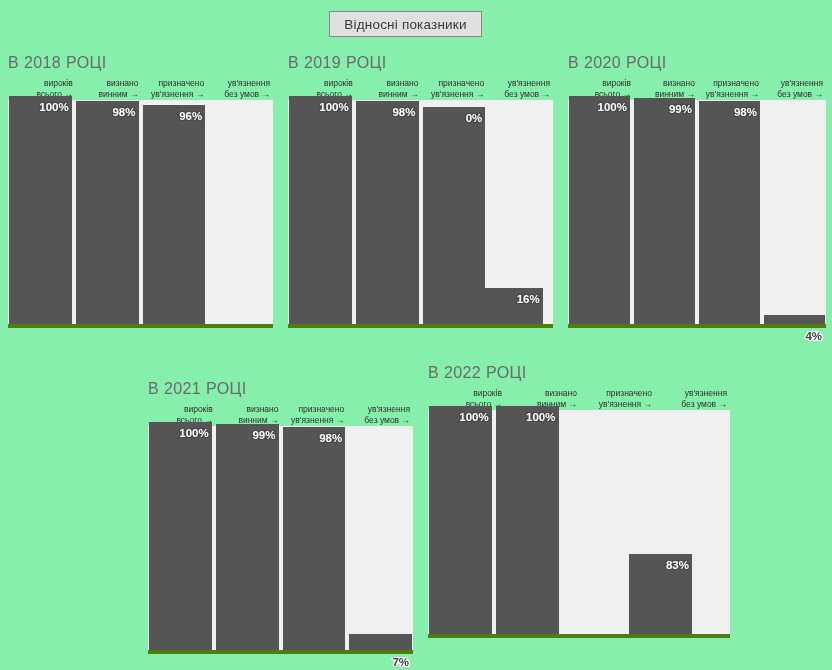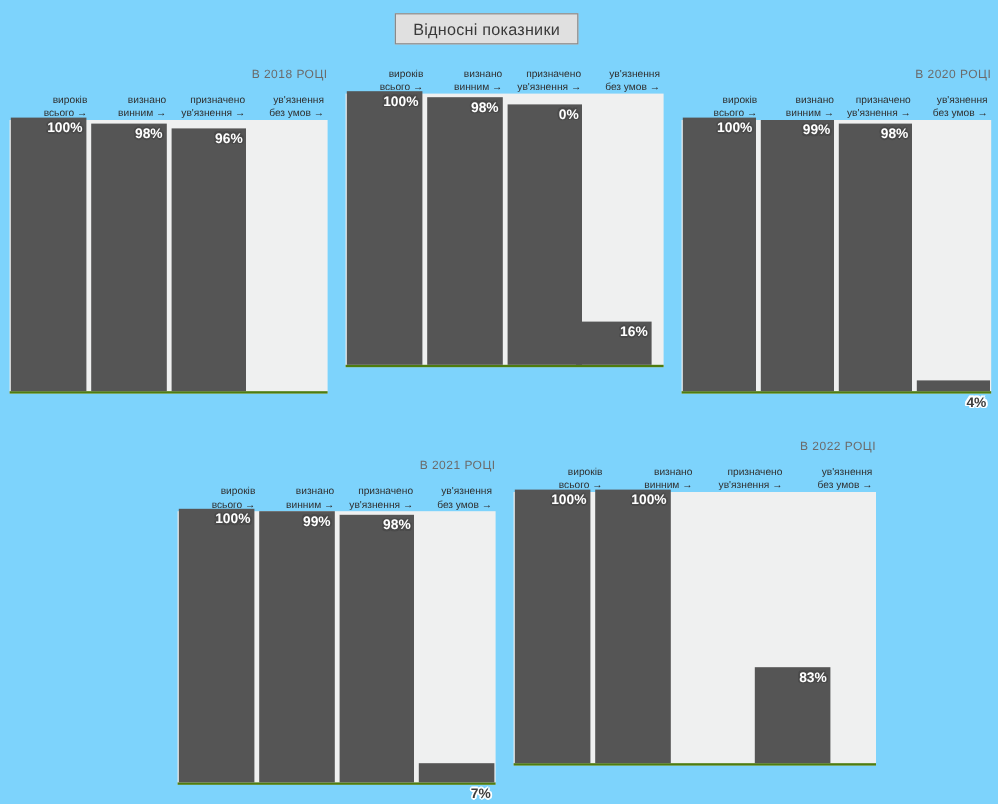--- a/index.html
+++ b/index.html
@@ -9,21 +9,21 @@
     width: 832px;
     height: 670px;
     background: #ffffff;
     font-family: "Liberation Sans", sans-serif;
     overflow: hidden;
   }
   .page {
     position: relative;
     width: 832px;
     height: 670px;
-    background: #7dd3fc;
+    background: #86efac;
   }
 
   
   .header-chip {
     position: absolute;
     left: 329px;
     top: 11px;
     width: 153px;
     height: 26px;
     background: #e0e0e0;
@@ -34,22 +34,22 @@
     font-size: 13.5px;
     color: #3a3a3a;
     letter-spacing: .2px;
   }
 
   
   .chart {
     position: absolute;
   }
   .chart-title {
-    text-align: right;
-    font-size: 10px;
+    text-align: left;
+    font-size: 16px;
     color: #6b6b6b;
     letter-spacing: .4px;
     height: 22px;
     line-height: 22px;
     white-space: nowrap;
   }
   .axis-labels {
     display: flex;
     height: 26px;
     padding: 0 1px;
@@ -60,21 +60,21 @@
     text-align: right;
     font-size: 8.5px;
     line-height: 11px;
     color: #2f2f2f;
     padding-right: 2px;
     white-space: pre-line;
   }
   .plot {
     position: relative;
     background: #eff0f0;
-    border-bottom: 2px solid #4d7c0f;
+    border-bottom: 4px solid #4d7c0f;
     overflow: visible;
   }
   .bar-col {
     position: absolute;
     top: 0;
     bottom: 0;
   }
   .bar {
     position: absolute;
     left: 0;
@@ -136,20 +136,21 @@
             <div class="bar" style="height: 223.44px; background: rgb(85, 85, 85);"></div>
             <div class="bar-value" style="top: 5.56px;">98%</div>
           </div>
           <div class="bar-col" style="left: 134.5px; width: 62.75px;">
             <div class="bar" style="height: 218.88px; background: rgb(85, 85, 85);"></div>
             <div class="bar-value" style="top: 10.12px;">96%</div>
           </div>
         </div>
       </div>
       <div class="chart" style="left: 288px; top: 52px; width: 265px;">
+        <div class="chart-title">В 2019 РОЦІ</div>
         <div class="axis-labels">
           <div class="axis-label">вироків
 всього →</div>
           <div class="axis-label">визнано
 винним →</div>
           <div class="axis-label">призначено
 ув'язнення →</div>
           <div class="axis-label">ув'язнення
 без умов →</div>
         </div>

